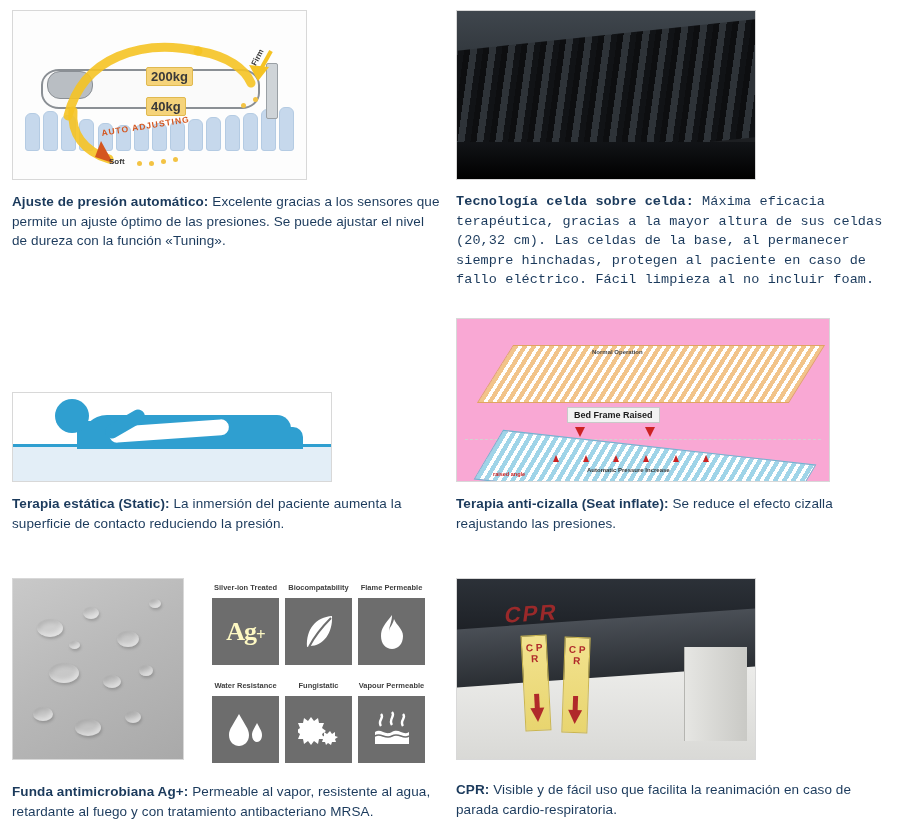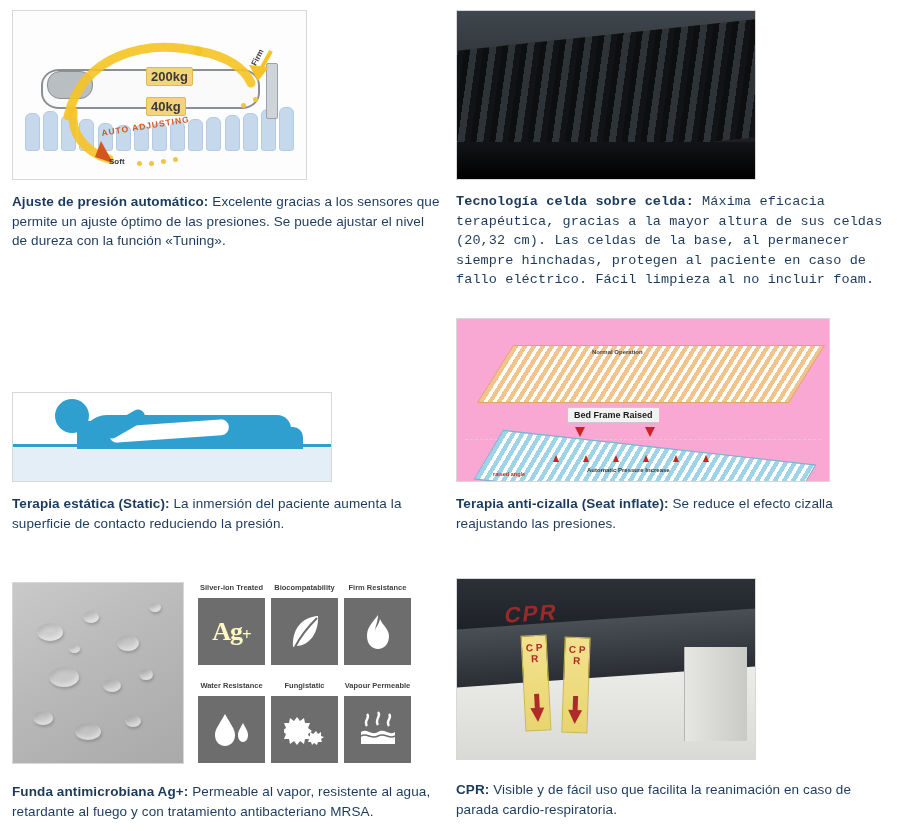--- a/index.html
+++ b/index.html
@@ -529,21 +529,21 @@
       <div class="smallred" style="left:216px;"></div>
       <div class="smallred" style="left:246px;"></div>
     </div>
 
     <p class="caption" style="margin:12px 0 0 0; width:438px;">
       <b>Terapia anti-cizalla (Seat inflate):</b><span> Se reduce el efecto cizalla reajustando las presiones.</span>
     </p>
   </div>
 
   <div class="cell" style="left:12px; top:578px; width:420px;">
-    <div style="display:flex; align-items:center; gap:14px;">
+    <div style="display:flex; align-items:flex-start; gap:28px;">
       <div class="figure f5" style="width:172px; height:182px;">
         <div class="drop" style="left:24px; top:40px; width:26px; height:18px;"></div>
         <div class="drop" style="left:70px; top:28px; width:16px; height:12px;"></div>
         <div class="drop" style="left:104px; top:52px; width:22px; height:16px;"></div>
         <div class="drop" style="left:36px; top:84px; width:30px; height:20px;"></div>
         <div class="drop" style="left:90px; top:96px; width:18px; height:13px;"></div>
         <div class="drop" style="left:126px; top:86px; width:14px; height:11px;"></div>
         <div class="drop" style="left:20px; top:128px; width:20px; height:14px;"></div>
         <div class="drop" style="left:62px; top:140px; width:26px; height:17px;"></div>
         <div class="drop" style="left:112px; top:132px; width:16px; height:12px;"></div>
@@ -564,21 +564,21 @@
           <div class="icon-title">Biocompatability</div>
           <div class="icon-box">
             <svg width="34" height="38" viewBox="0 0 34 38">
               <path d="M5 34 C4 16 14 4 30 3 C31 20 21 33 8 33 Z" fill="#ffffff"></path>
               <path d="M7 34 C12 24 20 14 29 5" stroke="#6d6d6d" stroke-width="2" fill="none"></path>
             </svg>
           </div>
         </div>
 
         <div class="icon-cell">
-          <div class="icon-title">Firm Resistance</div>
+          <div class="icon-title">Flame Permeable</div>
           <div class="icon-box">
             <svg width="34" height="38" viewBox="0 0 34 38">
               <path d="M17 2 C10 11 6 15 6 23 C6 31 11 36 17 36 C23 36 28 31 28 23 C28 16 22 13 19 6 C18 12 14 14 14 19 C14 13 17 9 17 2 Z" fill="#ffffff"></path>
             </svg>
           </div>
         </div>
 
         <div class="icon-cell">
           <div class="icon-title">Water Resistance</div>
           <div class="icon-box">

